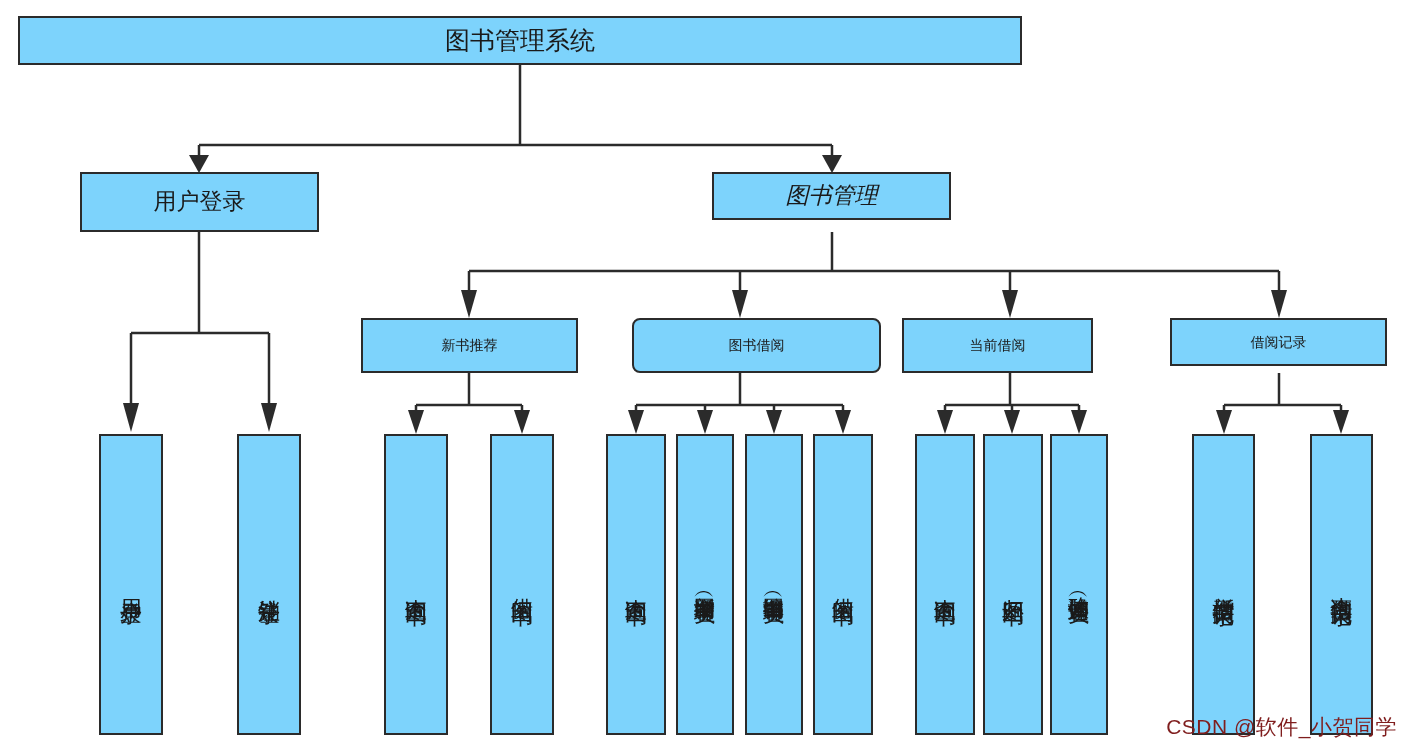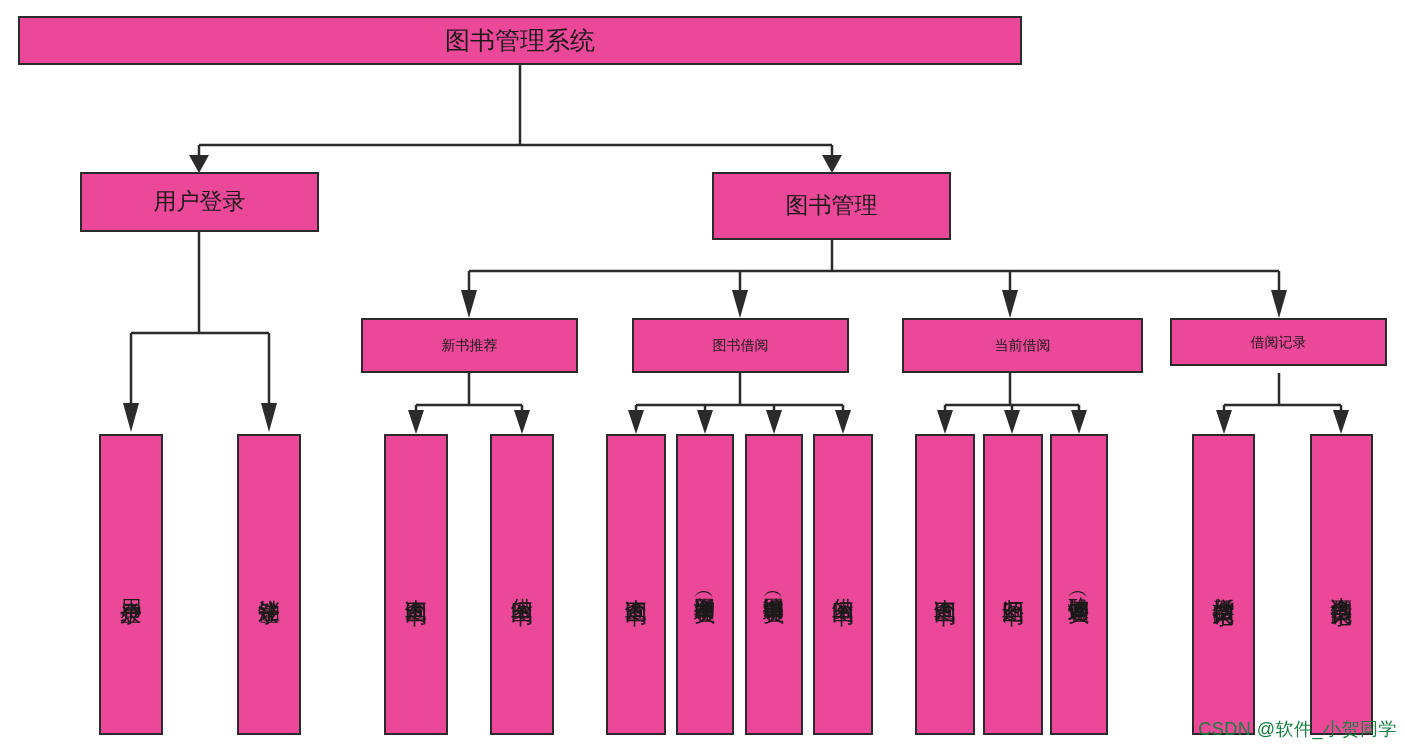--- a/index.html
+++ b/index.html
@@ -14,21 +14,21 @@
     position: relative;
     width: 1405px;
     height: 747px;
     background: #ffffff;
     overflow: hidden;
   }
   .node {
     position: absolute;
     box-sizing: border-box;
     border: 2.5px solid #2b2b2b;
-    background: #ec4899;
+    background: #7dd3fc;
     display: flex;
     align-items: center;
     justify-content: center;
     color: #1a1a1a;
   }
   .node-label {
     display: block;
     text-align: center;
     line-height: 1.18;
     white-space: nowrap;
@@ -65,22 +65,22 @@
     stroke: #2b2b2b;
     stroke-width: 2.5;
     fill: none;
   }
   #wires polygon { fill: #2b2b2b; }
 
   .watermark {
     position: absolute;
     right: 8px;
     bottom: 6px;
-    font-size: 18px;
-    color: #15803d;
+    font-size: 21px;
+    color: #7f1d1d;
     white-space: nowrap;
     letter-spacing: 0.5px;
   }
 </style>
 </head>
 <body>
 
 <div id="canvas">
 
   <svg id="wires" viewBox="0 0 1405 747" width="1405" height="747">
@@ -146,31 +146,31 @@
     <polygon points="1333,410 1349,410 1341,434"></polygon>
   </svg>
 
   <div class="node root" style="left:18px; top:16px; width:1004px; height:49px;">
     <span class="node-label">图书管理系统</span>
   </div>
 
   <div class="node lvl1" style="left:80px; top:172px; width:239px; height:60px;">
     <span class="node-label">用户登录</span>
   </div>
-  <div class="node lvl1" style="left:712px; top:172px; width:239px; height:68px;">
+  <div class="node lvl1" style="left:712px; top:172px; width:239px; height:48px;font-style:italic;">
     <span class="node-label">图书管理</span>
   </div>
 
   <div class="node lvl2" style="left:361px; top:318px; width:217px; height:55px;">
     <span class="node-label">新书推荐</span>
   </div>
-  <div class="node lvl2" style="left:632px; top:318px; width:217px; height:55px;">
+  <div class="node lvl2" style="left:632px; top:318px; width:249px; height:55px;border-radius:8px;">
     <span class="node-label">图书借阅</span>
   </div>
-  <div class="node lvl2" style="left:902px; top:318px; width:241px; height:55px;">
+  <div class="node lvl2" style="left:902px; top:318px; width:191px; height:55px;">
     <span class="node-label">当前借阅</span>
   </div>
   <div class="node lvl2" style="left:1170px; top:318px; width:217px; height:48px;">
     <span class="node-label">借阅记录</span>
   </div>
 
   <div class="node leaf" style="left:99px; top:434px; width:64px; height:301px;">
     <span class="node-label">用户登录</span>
   </div>
   <div class="node leaf" style="left:237px; top:434px; width:64px; height:301px;">

